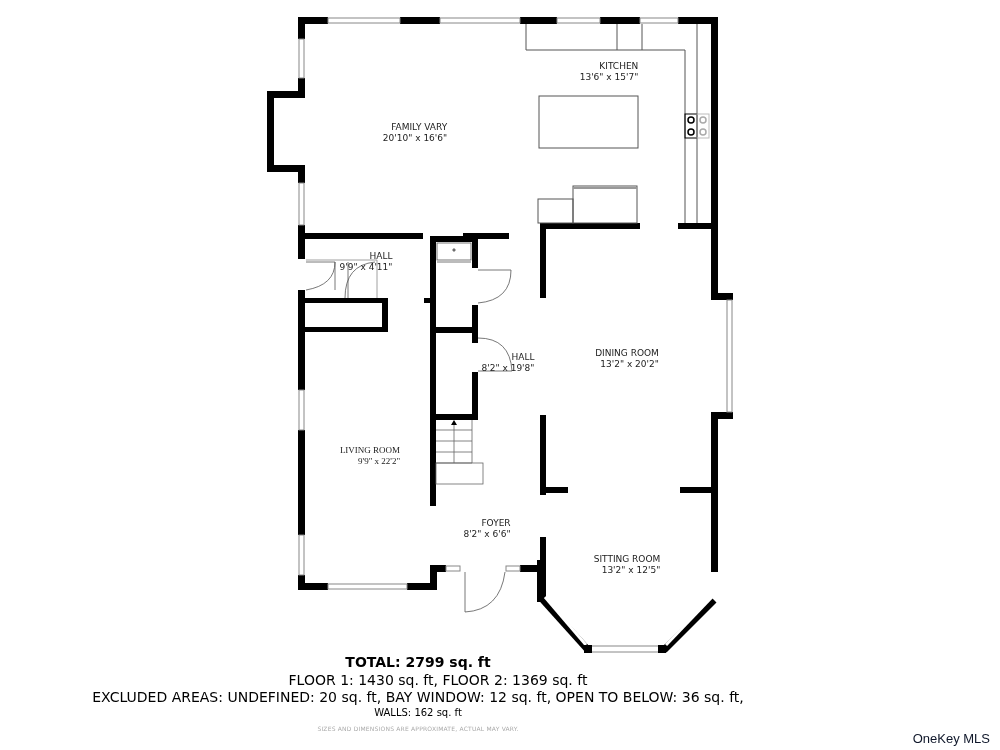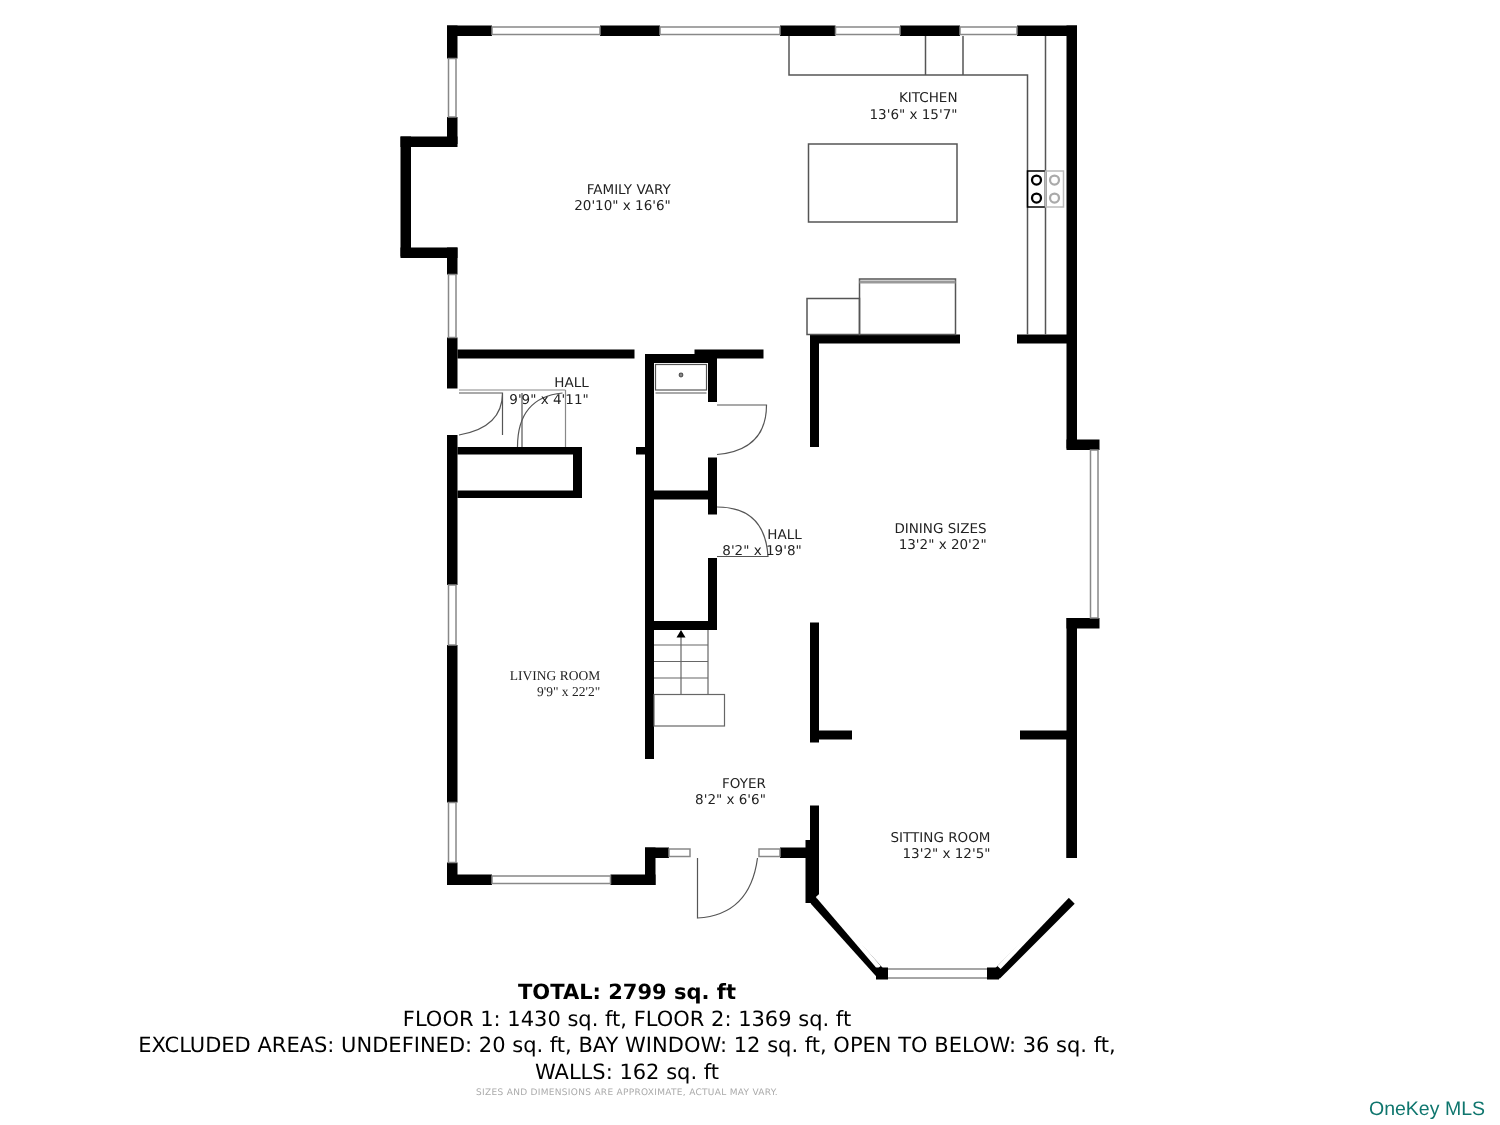--- a/index.html
+++ b/index.html
@@ -1,25 +1,25 @@
 <!DOCTYPE html>
 <html><head>
 <meta charset="utf-8">
 <style>
   html, body { margin:0; padding:0; background:#ffffff; }
   body { width:1000px; height:750px; position:relative; overflow:hidden; font-family:"DejaVu Sans", sans-serif; }
   #plan { position:absolute; left:0; top:0; width:1000px; height:750px; }
   .room-label { position:absolute; text-align:right; font-size:9px; line-height:11px; color:#222; white-space:nowrap; transform:translateX(-50%); }
   .summary { position:absolute; left:0; width:836px; text-align:center; color:#000; }
   .total { top:654px; font-size:14px; font-weight:bold; }
-  .floors { top:672px; font-size:14px; }
+  .floors { top:672px; font-size:14px;margin-left:20px; }
   .excluded { top:689px; font-size:14px; }
-  .walls { top:707px; font-size:14px; }
+  .walls { top:707px; font-size:10px; }
   .disclaimer { top:725px; font-size:6px; color:#aaa; letter-spacing:0.2px; }
-  .watermark { position:absolute; right:10px; top:731px; font-size:13px; color:#0f766e; font-family:"Liberation Sans", sans-serif; }
+  .watermark { position:absolute; right:10px; top:731px; font-size:13px; color:#0f172a; font-family:"Liberation Sans", sans-serif; }
 </style>
 </head>
 <body>
 
 <svg id="plan" viewBox="0 0 1000 750" xmlns="http://www.w3.org/2000/svg">
 
   <g fill="#000">
 
     <rect x="298" y="17" width="30" height="7"></rect>
     <rect x="400" y="17" width="40" height="7"></rect>
@@ -162,21 +162,21 @@
 </div>
 <div class="room-label" style="left:366px; top:251px;">
   <div>HALL</div>
   <div>9'9" x 4'11"</div>
 </div>
 <div class="room-label" style="left:508px; top:352px;">
   <div>HALL</div>
   <div>8'2" x 19'8"</div>
 </div>
 <div class="room-label" style="left:627px; top:348px;">
-  <div>DINING SIZES</div>
+  <div>DINING ROOM</div>
   <div>13'2" x 20'2"</div>
 </div>
 <div class="room-label" style="left:370px; top:445px;font-family:Liberation Serif, serif;">
   <div>LIVING ROOM</div>
   <div>9'9" x 22'2"</div>
 </div>
 <div class="room-label" style="left:487px; top:518px;">
   <div>FOYER</div>
   <div>8'2" x 6'6"</div>
 </div>

